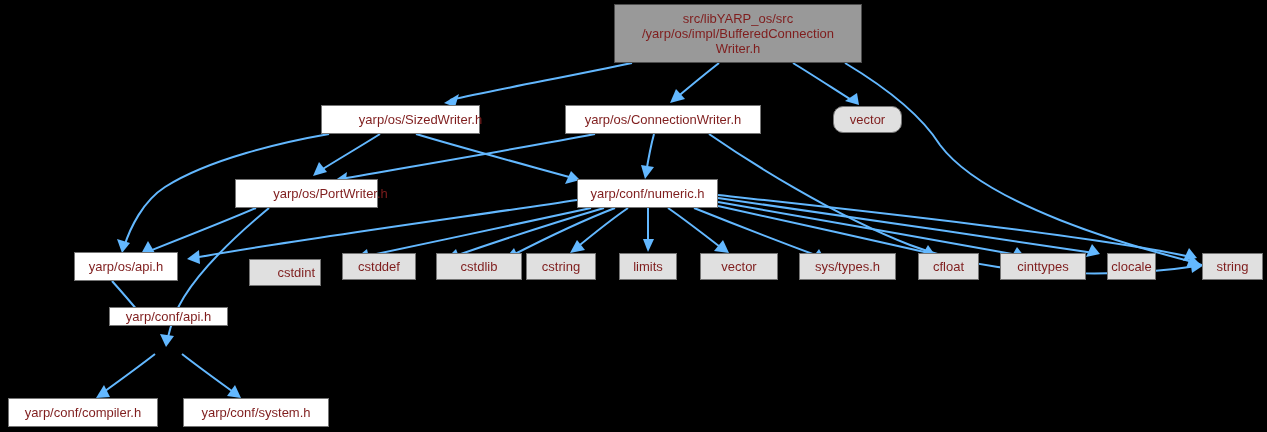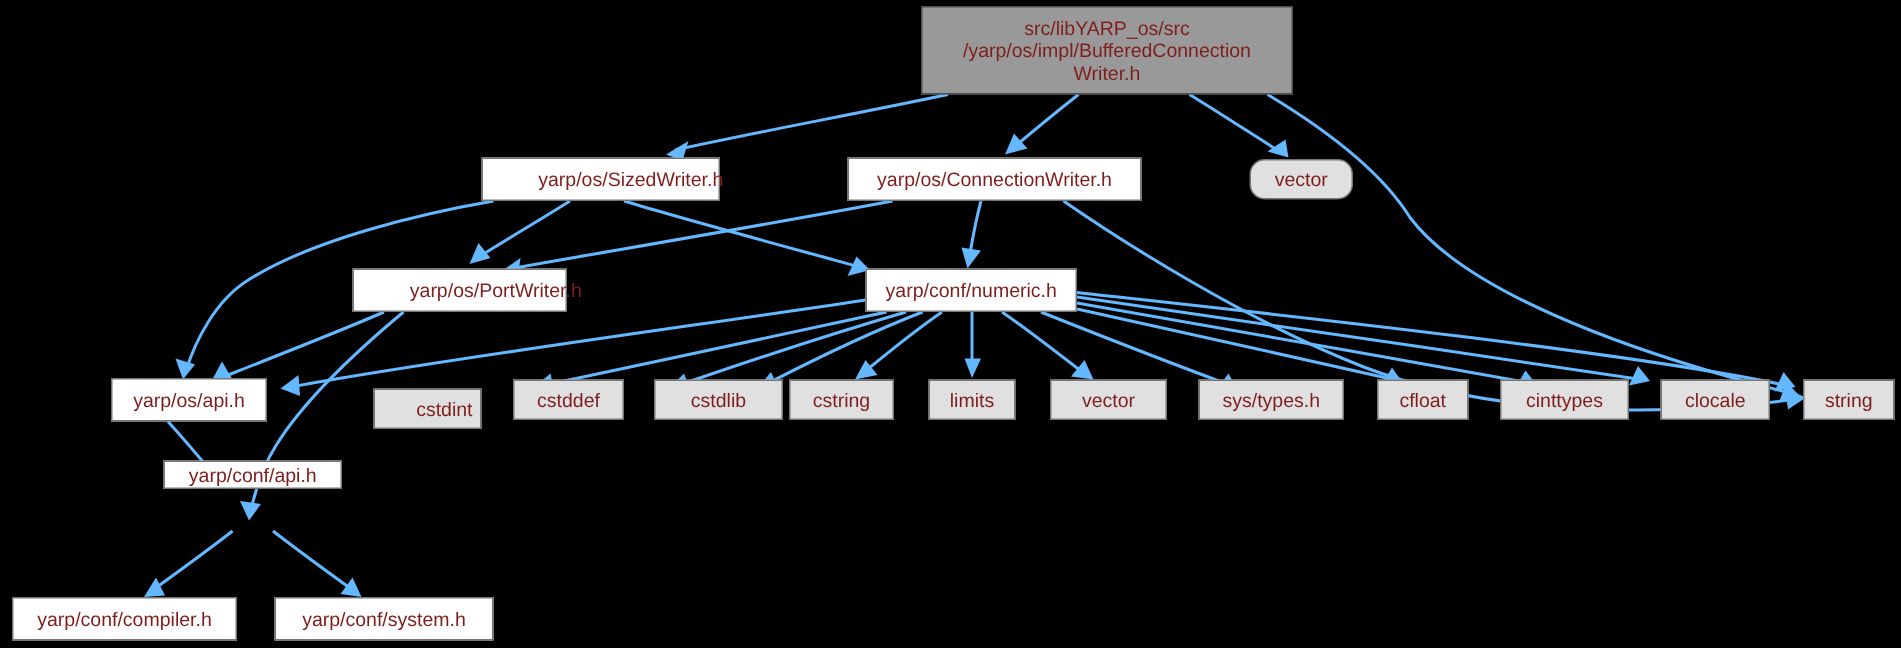--- a/index.html
+++ b/index.html
@@ -118,21 +118,21 @@
       </div>
       <div class="nodebox n-gray" style="left: 799px; top: 253px; width: 97px; height: 27px;">
         <span class="nlabel">sys/types.h</span>
       </div>
       <div class="nodebox n-gray" style="left: 918px; top: 253px; width: 61px; height: 27px;">
         <span class="nlabel">cfloat</span>
       </div>
       <div class="nodebox n-gray" style="left: 1000px; top: 253px; width: 86px; height: 27px;">
         <span class="nlabel">cinttypes</span>
       </div>
-      <div class="nodebox n-gray" style="left: 1107px; top: 253px; width: 73px; height: 27px;">
+      <div class="nodebox n-gray" style="left: 1107px; top: 253px; width: 49px; height: 27px;">
         <span class="nlabel">clocale</span>
       </div>
       <div class="nodebox n-gray" style="left: 1202px; top: 253px; width: 61px; height: 27px;">
         <span class="nlabel">string</span>
       </div>
       <div class="nodebox n-white" style="left: 109px; top: 307px; width: 119px; height: 19px;">
         <span class="nlabel">yarp/conf/api.h</span>
       </div>
       <div class="nodebox n-white" style="left: 8px; top: 398px; width: 150px; height: 29px;">
         <span class="nlabel">yarp/conf/compiler.h</span>

